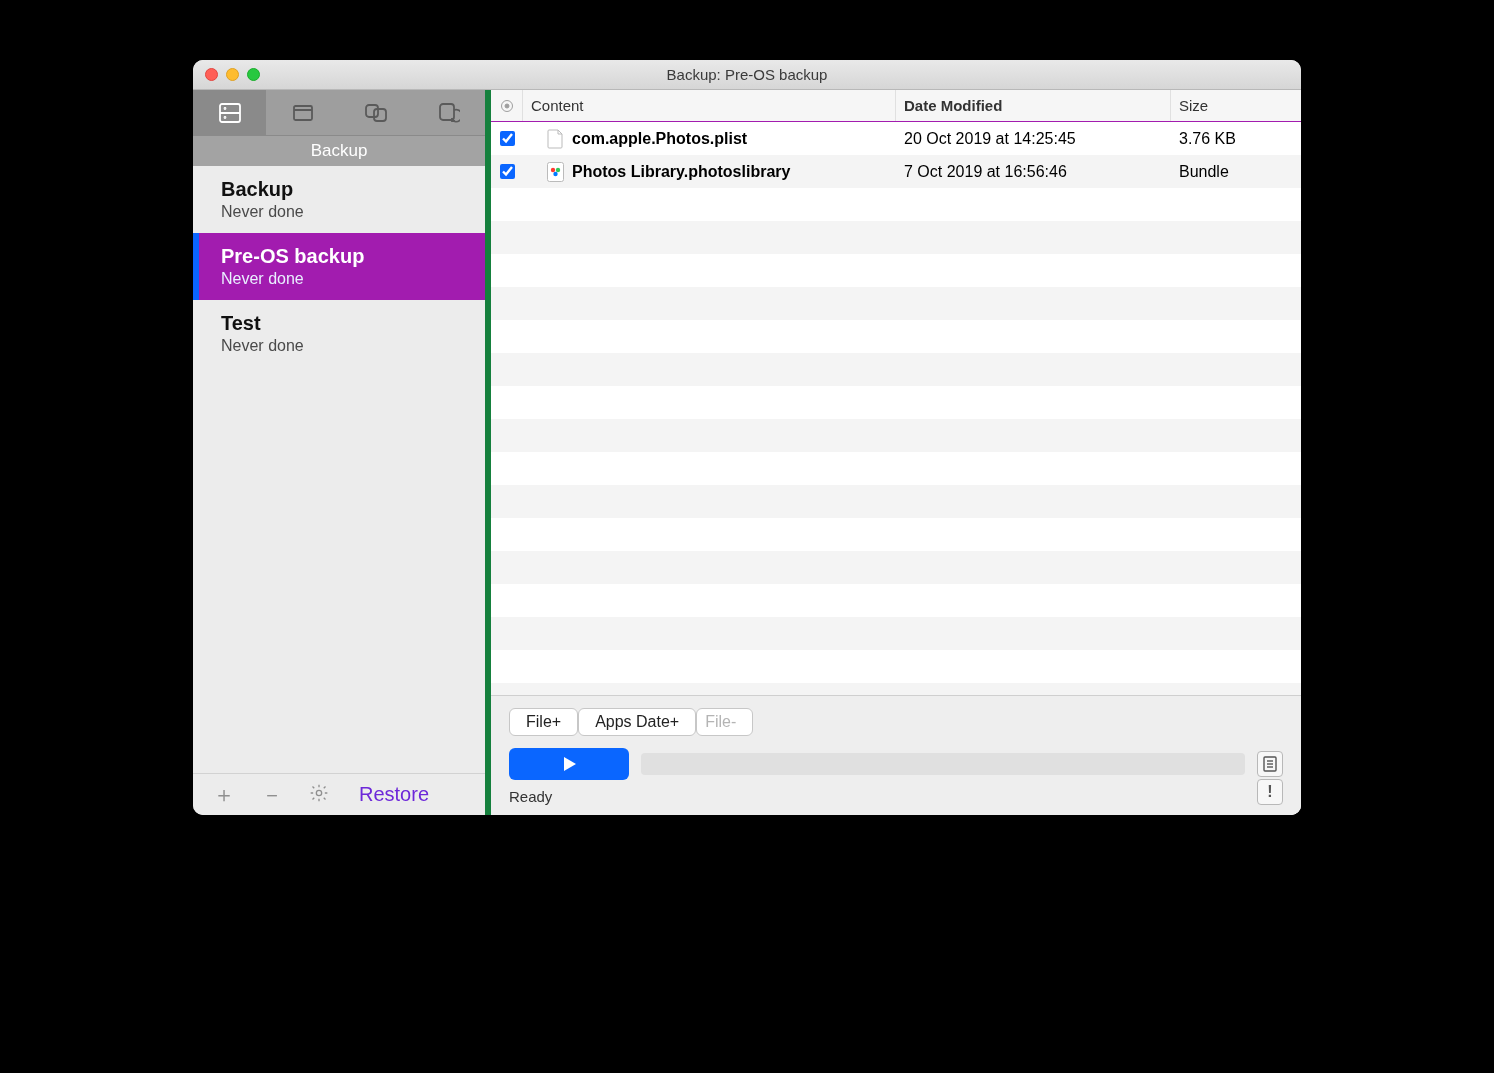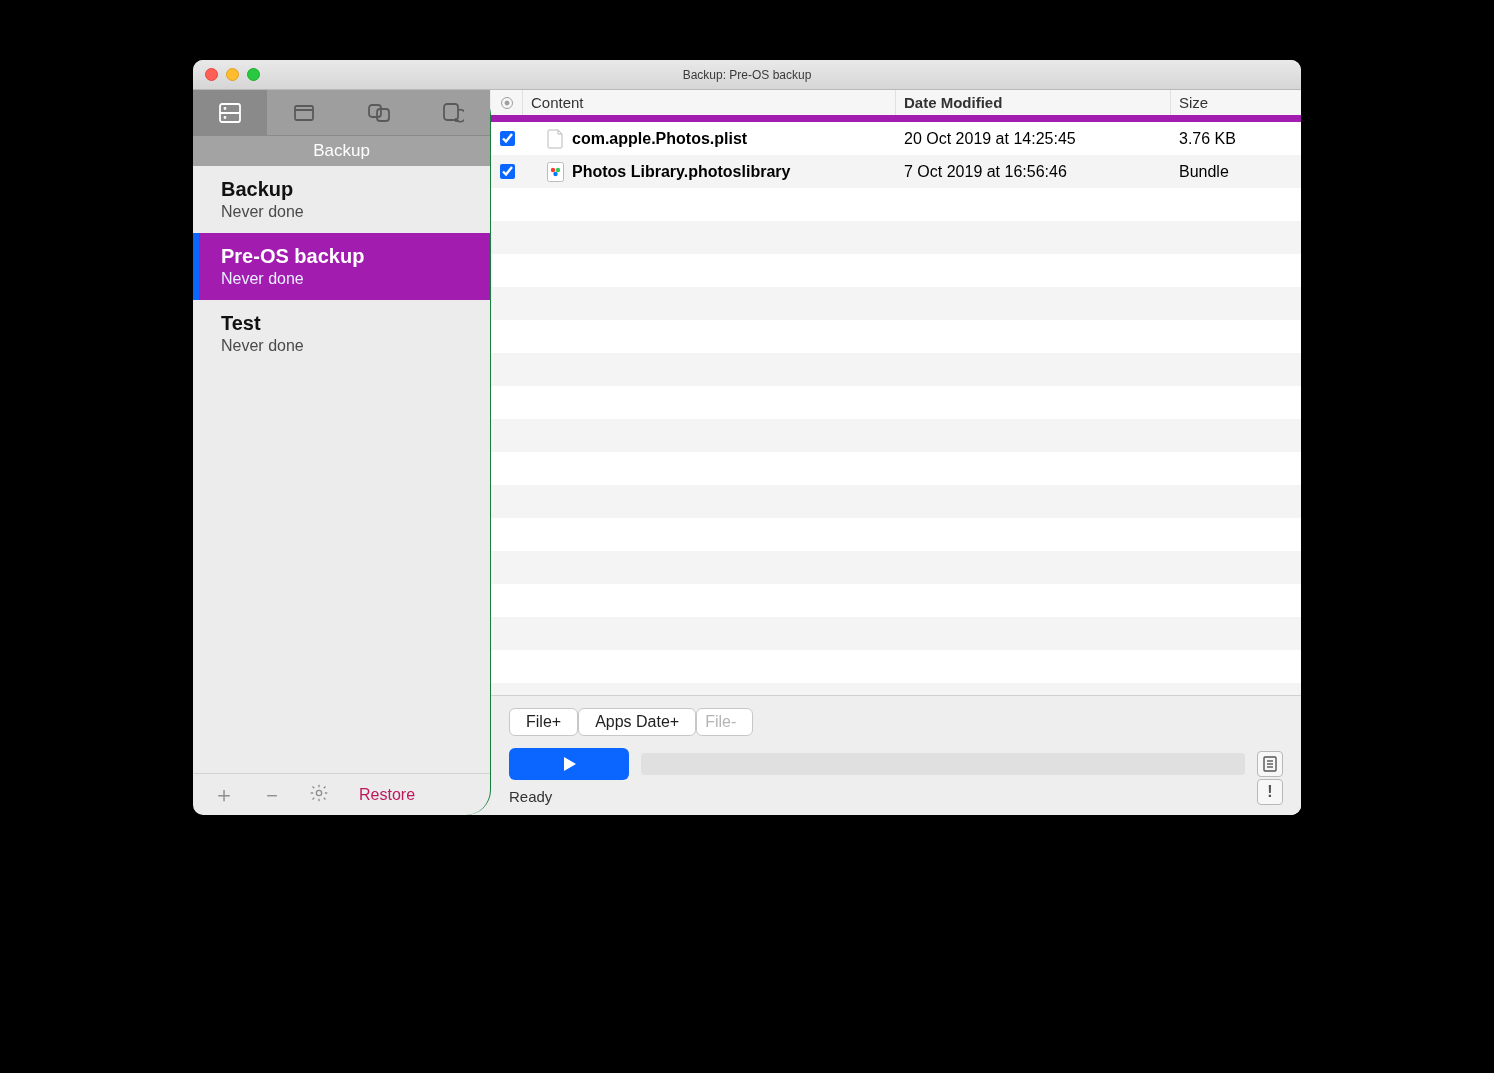--- a/index.html
+++ b/index.html
@@ -29,40 +29,40 @@
     display: flex;
     align-items: center;
     position: relative;
     border-bottom: 1px solid #b8b8b8;
   }
   .traffic { display:flex; gap:8px; margin-left:12px;}
   .dot { width:13px; height:13px; border-radius:50%; }
   .dot.red{background:#ff5f57;border:0.5px solid #e24640;}
   .dot.yellow{background:#febc2e;border:0.5px solid #dfa023;}
   .dot.green{background:#28c840;border:0.5px solid #1bad2c;}
-  .title { position:absolute; left:0; right:0; text-align:center; font-size:12px; color:#3a3a3a;}
+  .title { position:absolute; left:0; right:0; text-align:center; font-size:15px; color:#3a3a3a;}
   .body { flex:1; display:flex; min-height:0;}
-  .sidebar { width:298px; background:#ececec; display:flex; flex-direction:column; border-right:1px solid #15803d;border-radius:25px;}
+  .sidebar { width:298px; background:#ececec; display:flex; flex-direction:column; border-right:6px solid #15803d;}
   .toolbar { height:46px; background:#9e9e9e; display:flex; border-bottom:1px solid #8a8a8a;}
   .tool { flex:1; display:flex; align-items:center; justify-content:center; color:#5a5a5a;}
   .tool.active{ background:#8a8a8a; color:#fff;}
   .tool svg{fill:none;stroke:currentColor;stroke-width:1.8;}
   .section-head{ height:30px; background:#a3a3a3; color:#fff; font-size:17px; display:flex;align-items:center;justify-content:center;}
   .nav { flex:1;}
   .nav-item{ padding:12px 22px; border-left:6px solid transparent;}
   .nav-item.selected{ background:#a21caf; color:#fff; border-left:6px solid #0a66ff;}
   .nav-item.selected .nav-sub{color:#e9f0ff;}
   .nav-title{font-size:20px; font-weight:600; color:#111;}
   .nav-item.selected .nav-title{color:#fff;}
   .nav-sub{font-size:16px; color:#4a4a4a; margin-top:2px;}
   .sidebar-footer{ height:42px; border-top:1px solid #d2d2d2; display:flex; align-items:center; gap:26px; padding:0 20px; color:#8f8f8f;}
   .sb-btn{font-size:22px; line-height:1; cursor:pointer;}
-  .restore{font-size:16px; color:#be185d; margin-left:4px;}
+  .restore{font-size:20px; color:#6d28d9; margin-left:4px;}
   .main{ flex:1; display:flex; flex-direction:column; background:#fff;}
-  .cols{ height:32px; background:#f6f6f6; border-bottom:7px solid #a21caf; display:flex; font-size:15px; color:#333;}
+  .cols{ height:32px; background:#f6f6f6; border-bottom:1px solid #a21caf; display:flex; font-size:15px; color:#333;}
   .col{display:flex;align-items:center;padding:0 8px; border-right:1px solid #e0e0e0; height:100%;}
   .col.radio{width:32px;justify-content:center;}
   .col.radio svg{stroke:#9e9e9e;fill:none;}
   .col.content{flex:1;}
   .col.date{width:275px;font-weight:bold;}
   .col.size{width:130px;border-right:none;}
   .rows{flex:1; overflow:auto;}
   .row{height:33px; display:flex; align-items:center; font-size:16px;}
   .row:nth-child(even){background:#f4f4f4;}
   .cell{padding:0 8px; height:100%; display:flex; align-items:center;}

